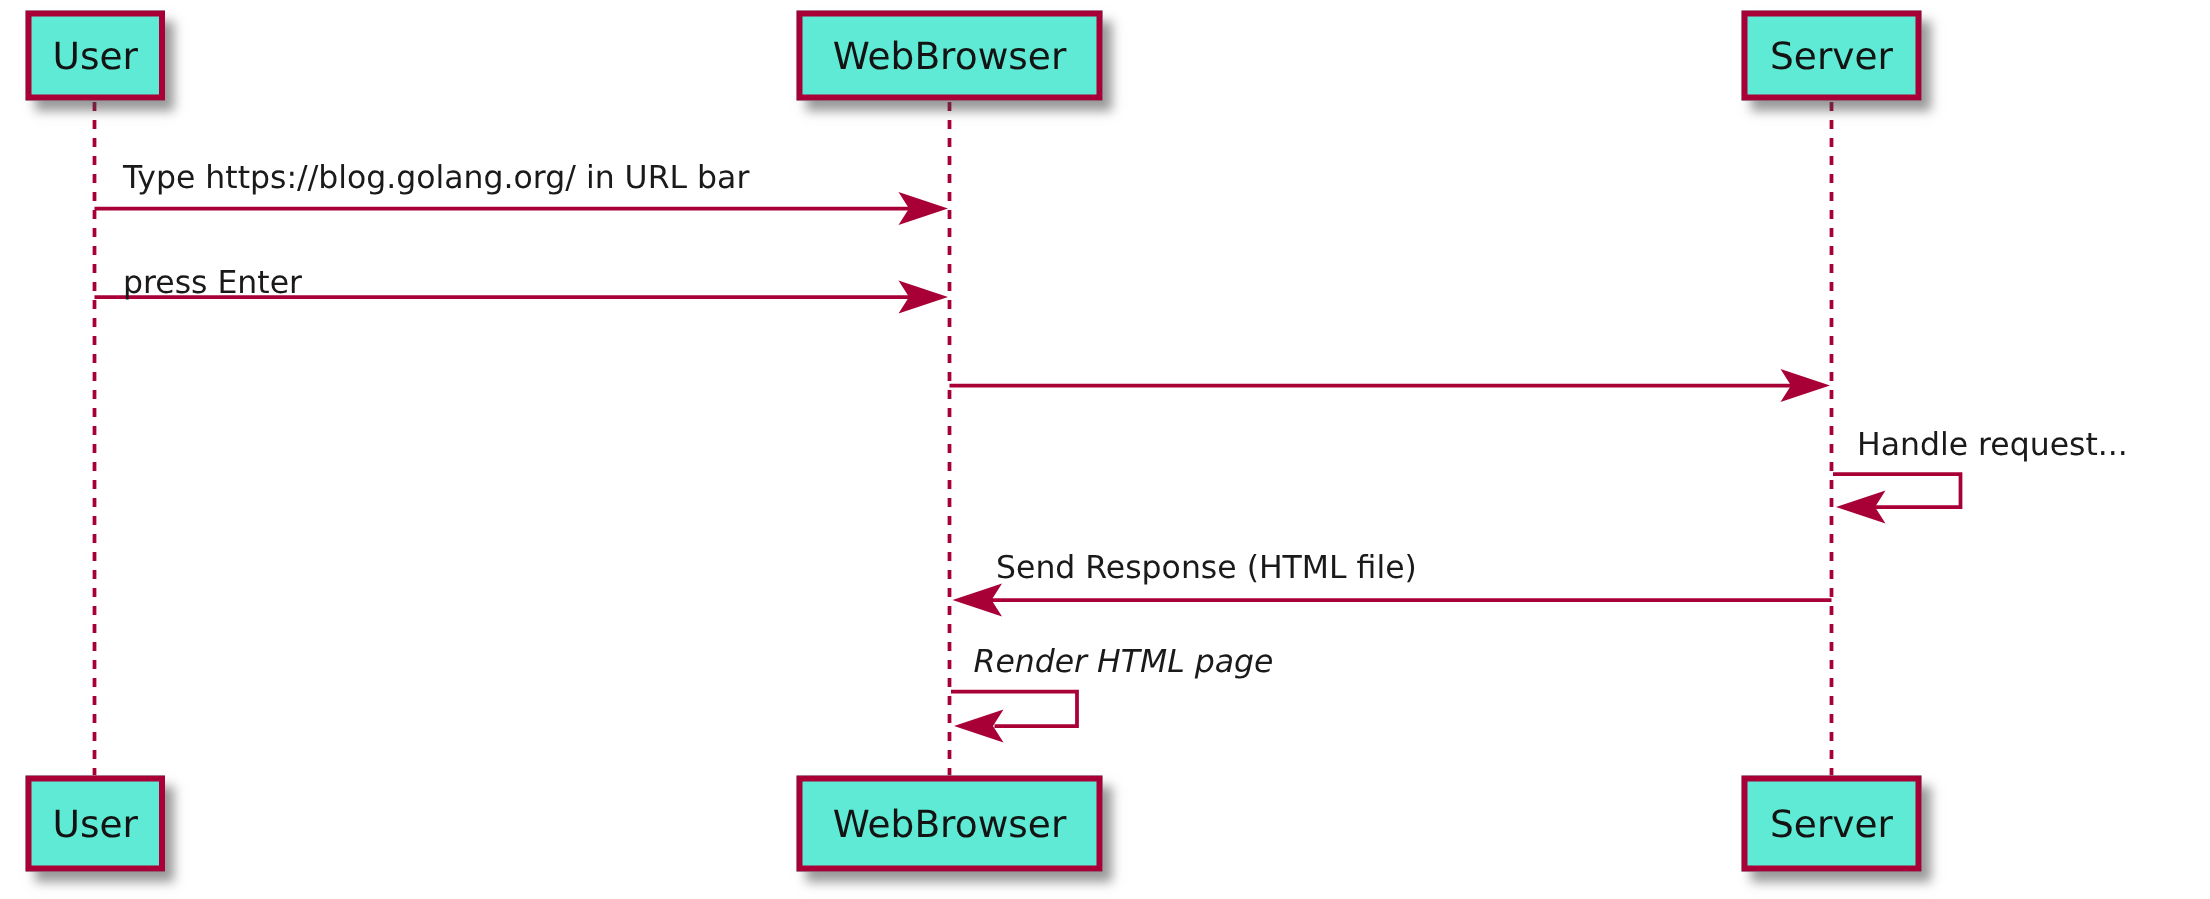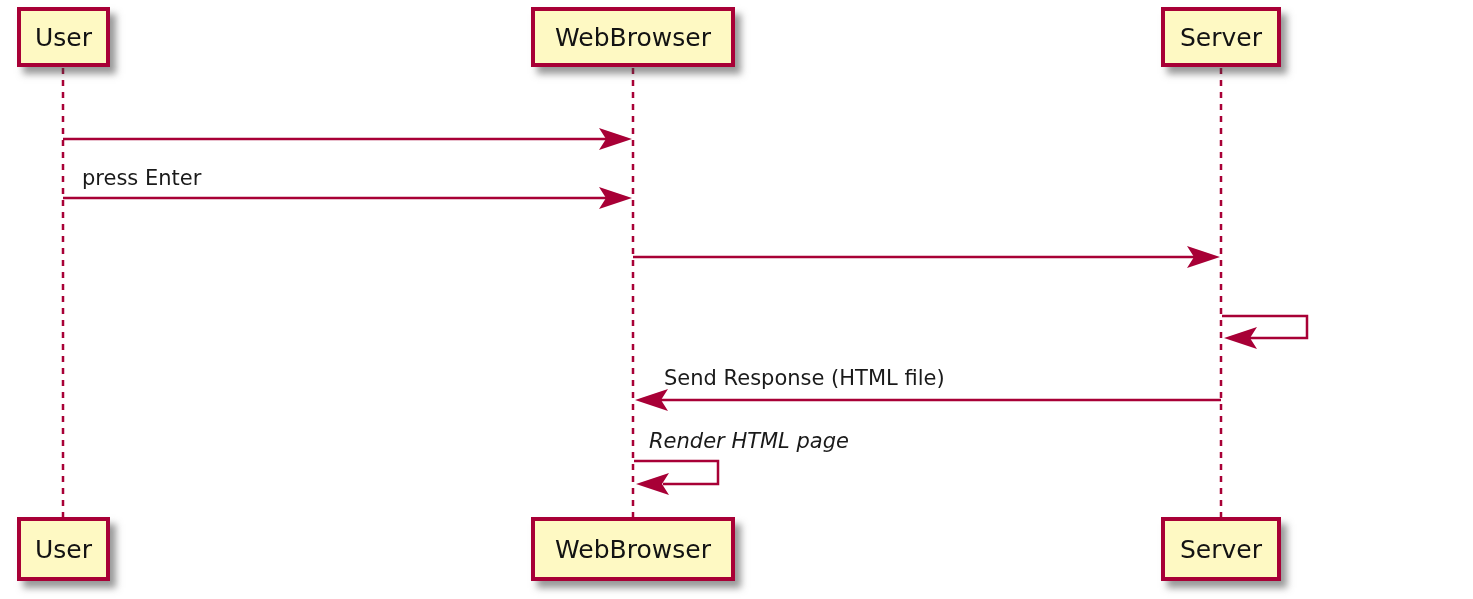--- a/index.html
+++ b/index.html
@@ -12,21 +12,21 @@
     overflow: hidden;
   }
   .layer {
     position: absolute;
     left: 0; top: 0;
     width: 1473px; height: 599px;
   }
   .pbox {
     position: absolute;
     box-sizing: border-box;
-    background: #fef9c3;
+    background: #5eead4;
     border: 4px solid #A80036;
     box-shadow: 6px 7px 7px rgba(70,70,70,0.55);
     display: flex;
     align-items: center;
     justify-content: center;
     font-size: 25px;
     color: #131313;
   }
   .pbox-user-top      { left: 17px;   top: 7px;   width: 93px;  height: 60px; }
   .pbox-browser-top   { left: 531px;  top: 7px;   width: 204px; height: 60px; }
@@ -35,21 +35,21 @@
   .pbox-browser-bot   { left: 531px;  top: 517px; width: 204px; height: 64px; }
   .pbox-server-bot    { left: 1161px; top: 517px; width: 120px; height: 64px; }
   .mlabel {
     position: absolute;
     white-space: nowrap;
     font-size: 21px;
     line-height: 27px;
     color: #1a1a1a;
   }
   .mlabel-1 { left: 82px;   top: 105px; }
-  .mlabel-2 { left: 82px;   top: 165px; }
+  .mlabel-2 { left: 82px;   top: 175px; }
   .mlabel-3 { left: 648px;  top: 223px; }
   .mlabel-4 { left: 1238px; top: 283px; }
   .mlabel-5 { left: 664px;  top: 365px; }
   .mlabel-6 { left: 649px;  top: 428px; font-style: italic; }
 </style>
 </head>
 <body>
 
 <div class="canvas">
 
@@ -109,17 +109,19 @@
   <div class="pbox pbox-user-bot">
     <span>User</span>
   </div>
   <div class="pbox pbox-browser-bot">
     <span>WebBrowser</span>
   </div>
   <div class="pbox pbox-server-bot">
     <span>Server</span>
   </div>
 
+  <div class="mlabel mlabel-1">Type https://blog.golang.org/ in URL bar</div>
   <div class="mlabel mlabel-2">press Enter</div>
+  <div class="mlabel mlabel-4">Handle request...</div>
   <div class="mlabel mlabel-5">Send Response (HTML file)</div>
   <div class="mlabel mlabel-6">Render HTML page</div>
 
 </div>
 
 </body></html>

